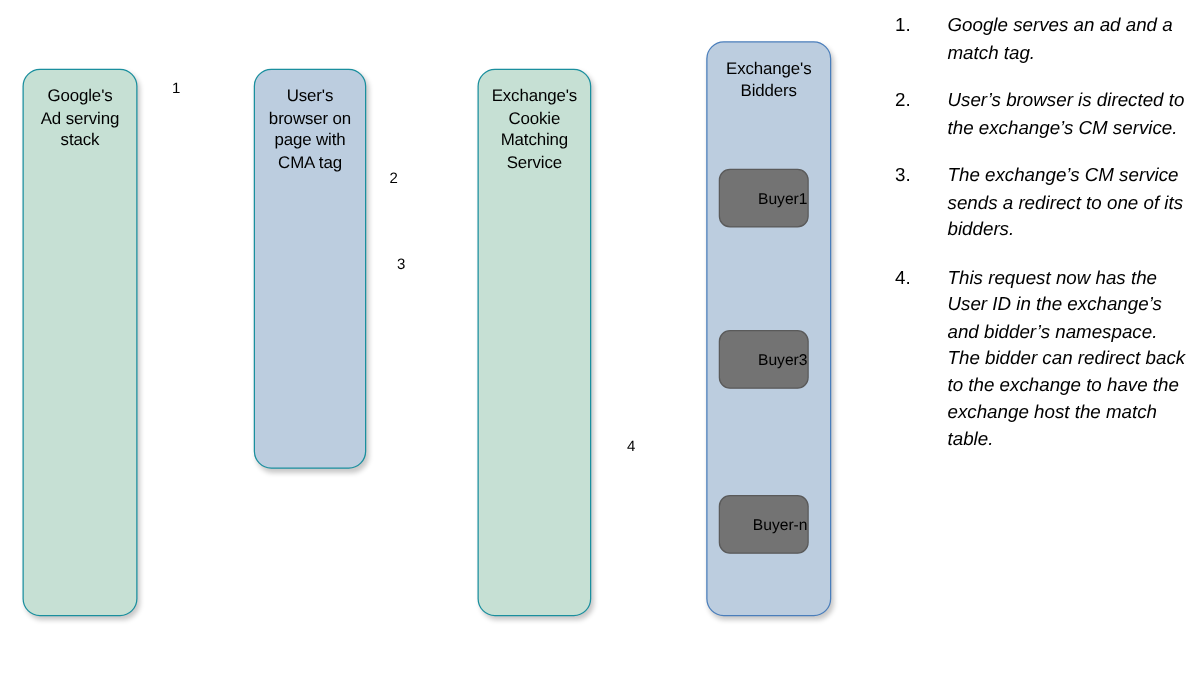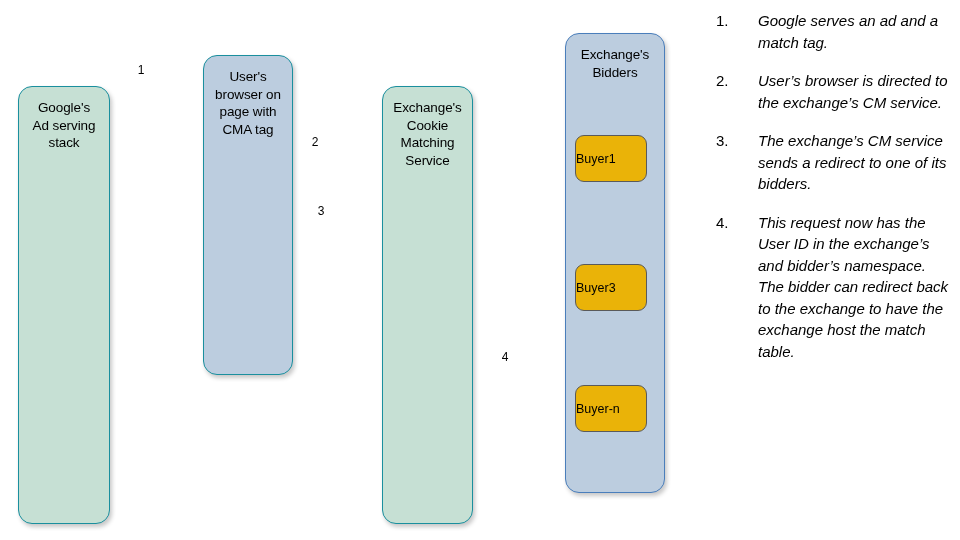--- a/index.html
+++ b/index.html
@@ -31,48 +31,47 @@
     box-shadow: 2px 3px 4px rgba(0,0,0,0.22);
     text-align: center;
     font-size: 13.5px;
     line-height: 17.5px;
     padding-top: 12px;
     letter-spacing: -0.1px;
   }
   .lane-green {
     background: #c6e0d4;
     border: 1.4px solid #1a8f9e;
-    margin-top: 31px;
   }
   .lane-blue-tealborder {
     background: #bccddf;
     border: 1.4px solid #1a8f9e;
   }
   .lane-blue {
     background: #bccddf;
     border: 1.4px solid #4a7ebb;
   }
 
   .lane-title {
     display: block;
     white-space: pre-line;
   }
 
   
   .buyer {
     position: absolute;
     box-sizing: border-box;
-    background: #eab308;
+    background: #737373;
     border: 1.2px solid #5a5a5a;
     border-radius: 9px;
     font-size: 12.5px;
     line-height: 14px;
     display: flex;
     align-items: center;
-    justify-content: flex-start;
+    justify-content: flex-end;
     color: #000;
   }
 
   
   .arrow-svg {
     position: absolute;
     left: 0; top: 0;
     width: 960px;
     height: 540px;
     overflow: visible;
@@ -145,21 +144,21 @@
     <span class="lane-title">Exchange's
 Bidders</span>
   </div>
 
   <div class="buyer" style="left:575px; top:135px; width:72px; height:47px;">
     <span>Buyer1</span>
   </div>
   <div class="buyer" style="left:575px; top:252px; width:72px; height:47px;margin-top:12px;">
     <span>Buyer3</span>
   </div>
-  <div class="buyer" style="left:575px; top:385px; width:72px; height:47px;">
+  <div class="buyer" style="left:575px; top:396px; width:72px; height:47px;">
     <span>Buyer-n</span>
   </div>
 
   <svg class="arrow-svg" viewBox="0 0 960 540">
     <defs>
       <marker id="headR" markerWidth="7" markerHeight="7" refX="6.2" refY="3.1" orient="auto" markerUnits="strokeWidth">
         <path d="M0,0.2 L6.6,3.1 L0,6.0 L1.5,3.1 Z" fill="#1a8f9e"></path>
       </marker>
       <marker id="headL" markerWidth="7" markerHeight="7" refX="6.2" refY="3.1" orient="auto" markerUnits="strokeWidth">
         <path d="M0,0.2 L6.6,3.1 L0,6.0 L1.5,3.1 Z" fill="#1a8f9e"></path>

